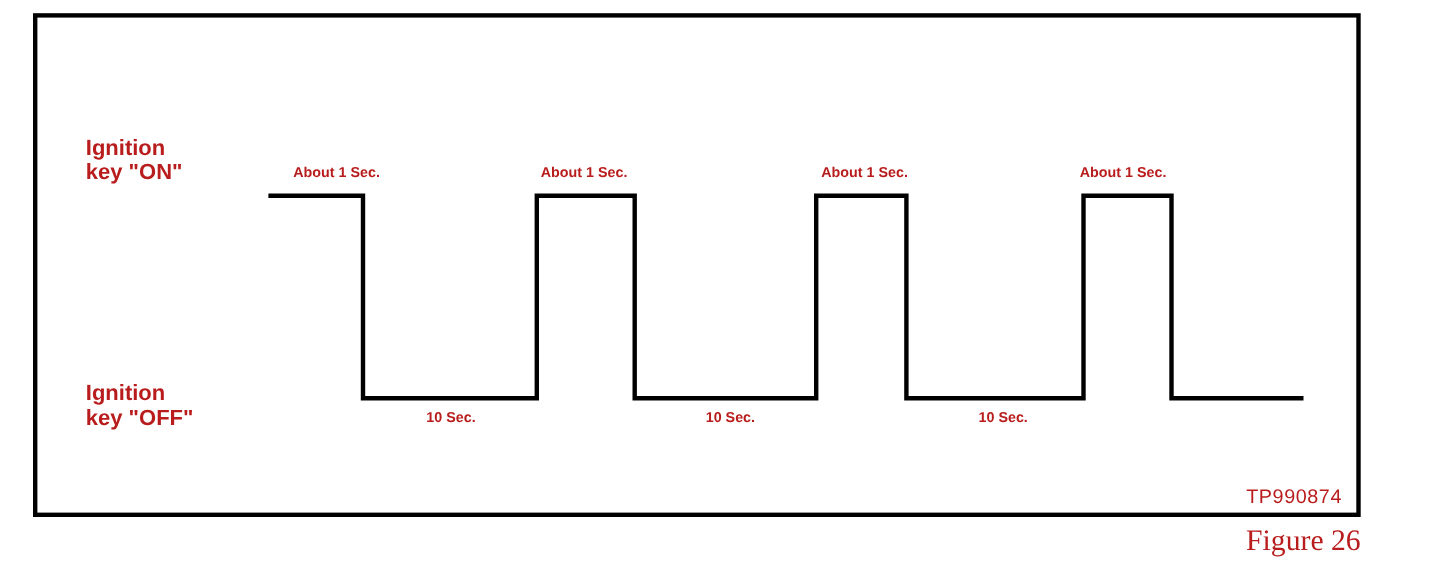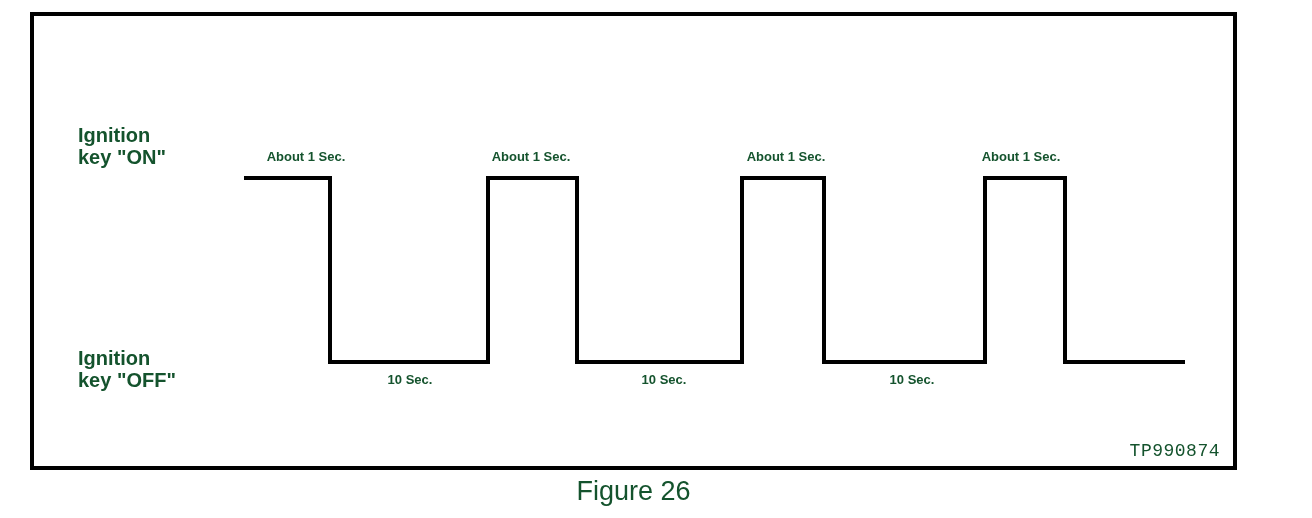--- a/index.html
+++ b/index.html
@@ -3,21 +3,21 @@
 <meta charset="utf-8">
 <style>
   * { margin: 0; padding: 0; box-sizing: border-box; }
   body { background: #ffffff; }
   .page {
     position: relative;
     width: 1312px;
     height: 518px;
     background: #ffffff;
     font-family: "Liberation Sans", sans-serif;
-    color: #14532d;
+    color: #b91c1c;
     overflow: hidden;
   }
   .diagram-box {
     position: absolute;
     left: 30px;
     top: 12px;
     width: 1207px;
     height: 458px;
     border: 4px solid #000000;
     background: transparent;
@@ -45,30 +45,30 @@
     line-height: 22px;
     white-space: nowrap;
   }
   .ref-code {
     position: absolute;
     right: 92px;
     top: 441px;
     font-size: 18px;
     letter-spacing: 0.5px;
     white-space: nowrap;
-    font-family: Liberation Mono, monospace;
   }
   .figure-caption {
     position: absolute;
     left: 30px;
     top: 476px;
     width: 1207px;
-    text-align: center;
+    text-align: right;
     font-size: 27px;
     white-space: nowrap;
+    font-family: Liberation Serif, serif;
   }
 </style>
 </head>
 <body>
 
 <div class="page">
 
   <div class="diagram-box"></div>
 
   <svg class="wave-svg" viewBox="0 0 1312 518" xmlns="http://www.w3.org/2000/svg">

